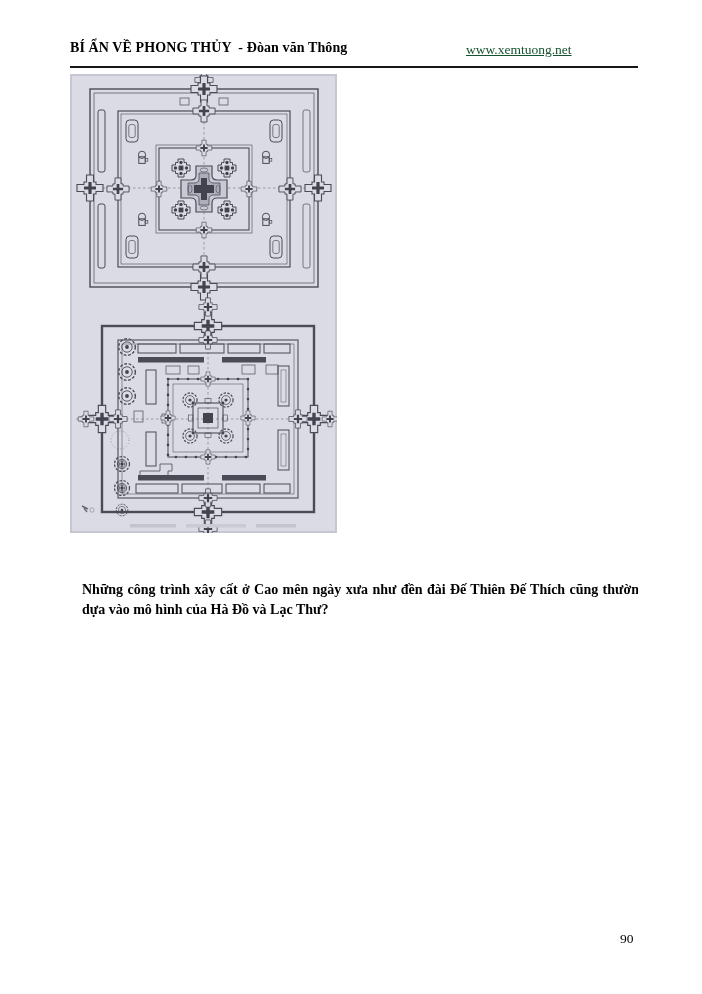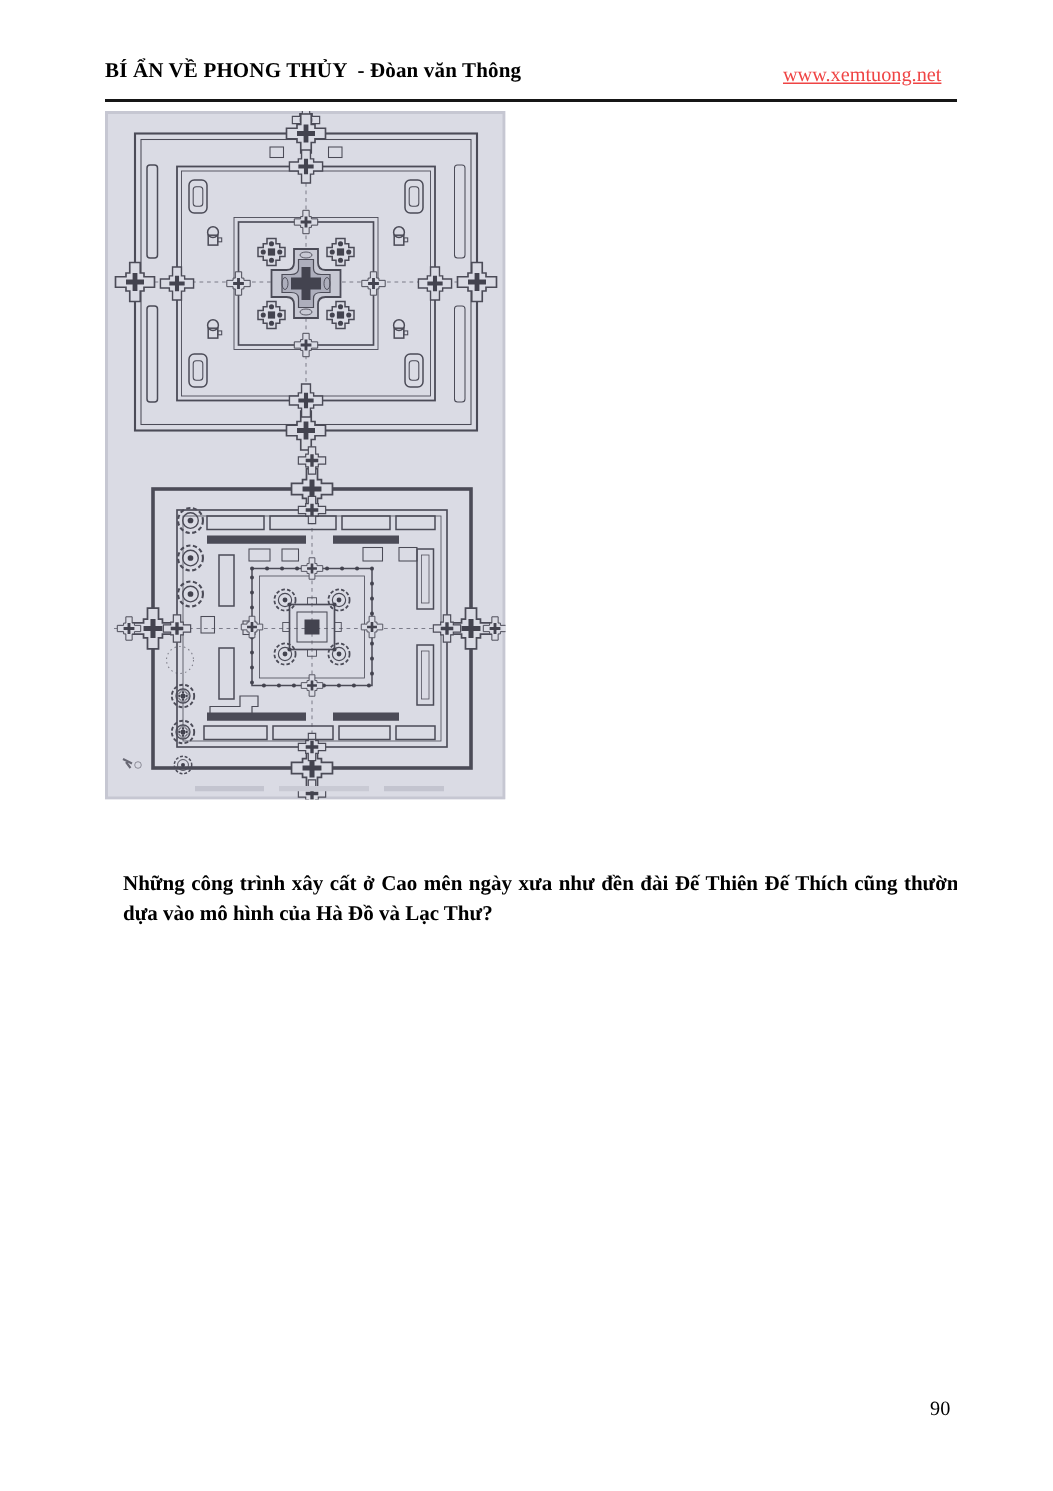--- a/index.html
+++ b/index.html
@@ -15,23 +15,23 @@
   .book-title {
     position: absolute;
     left: 70px; top: 40px;
     font-size: 14px;
     font-weight: bold;
     white-space: pre;
     letter-spacing: 0.1px;
   }
   .site-link {
     position: absolute;
-    left: 522px; top: 42px;
+    left: 466px; top: 42px;
     font-size: 13.5px;
-    color: #ef4444;
+    color: #14532d;
     text-decoration: underline;
     cursor: pointer;
   }
   .header-rule {
     position: absolute;
     left: 70px; top: 66px;
     width: 576px; height: 2px;
     background: #161616;
   }
   .figure {

